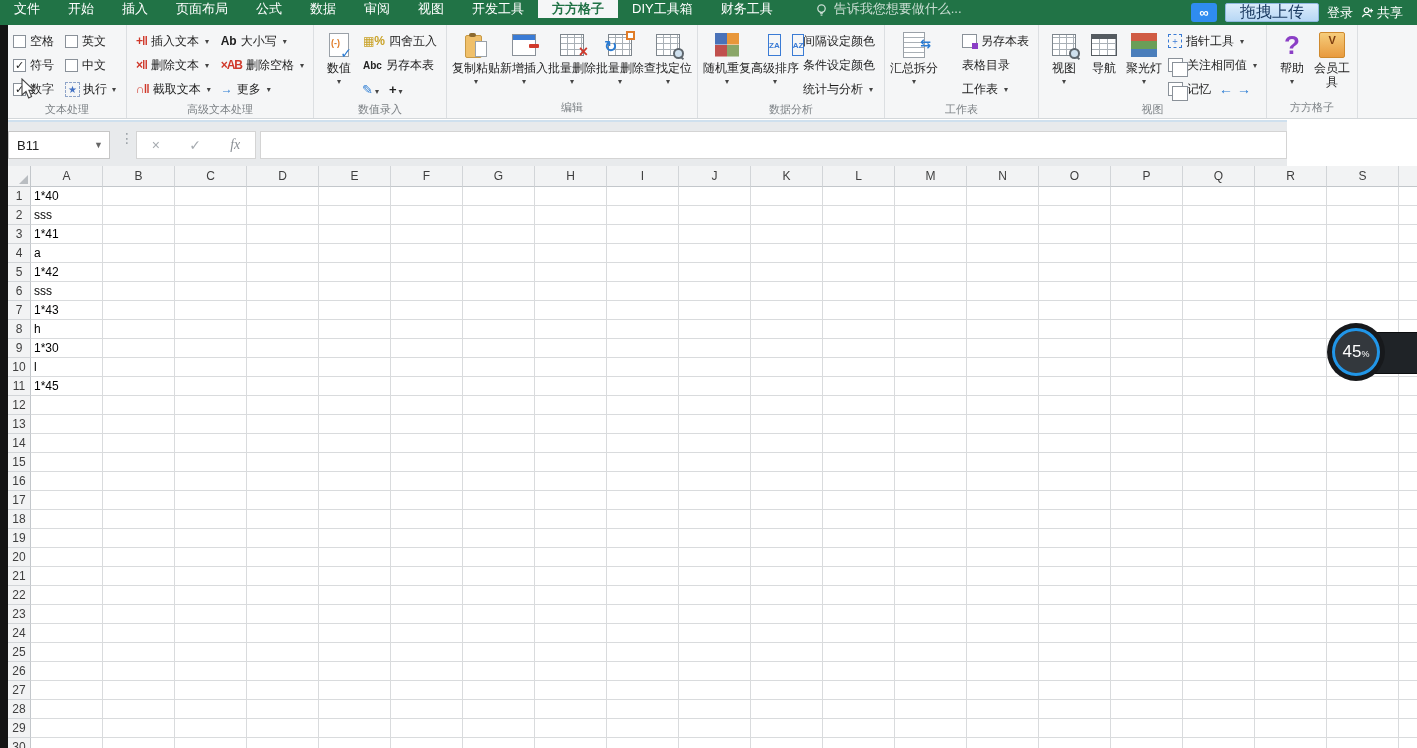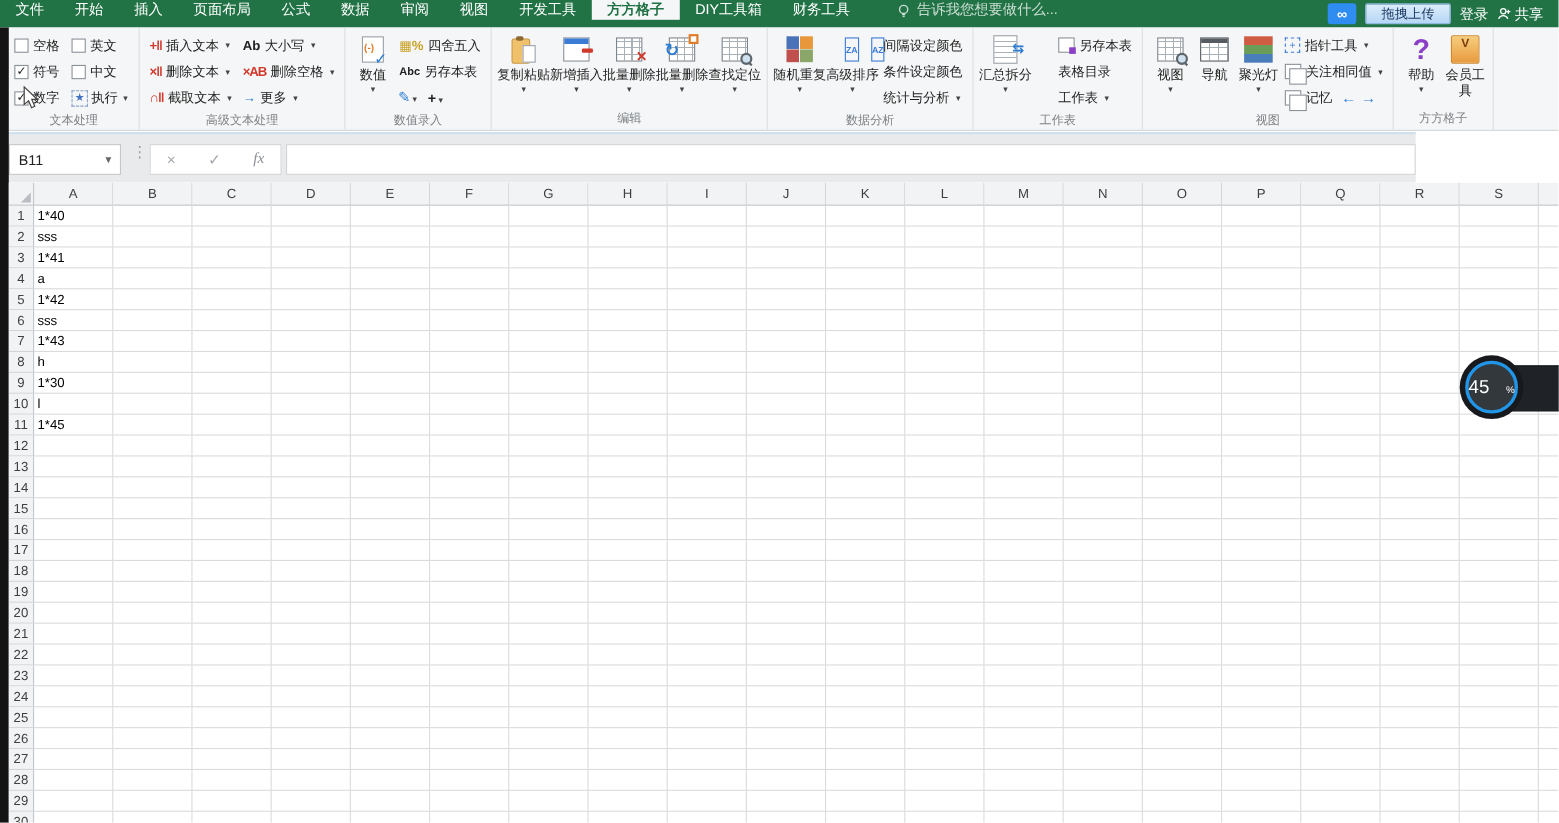--- a/index.html
+++ b/index.html
@@ -7,21 +7,21 @@
   #stage { position:absolute; left:0; top:0; width:1417px; height:748px; overflow:hidden; background:#fff; }
 
   
   .tabbar { position:absolute; left:0; top:0; width:1417px; height:25px; background:#217346; display:flex; align-items:flex-start; }
   .tab { color:#fff; font-size:13px; padding:0 14px; display:flex; align-items:center; cursor:default; white-space:nowrap; }
   .tab.active { background:#f5f6f7; color:#217346; font-weight:bold; }
   .tellme { display:flex; align-items:center; gap:6px; margin-left:28px; color:rgba(255,255,255,.75); font-size:13px; }
   .bulb { width:13px; height:13px; flex:0 0 auto; }
   .tb-right { position:absolute; right:-14px; top:0; height:25px; display:flex; align-items:center; gap:8px; }
   .netdisk { width:26px; height:19px; background:#2f8cf0; border-radius:3px; color:#fff; font-size:13px; font-weight:bold; display:flex; align-items:center; justify-content:center; line-height:1; }
-  .upload-btn { height:19px; padding:0 14px; background:linear-gradient(#dcecfb,#b7d7f5); border:1px solid #8fb8e0; border-radius:2px; color:#17375e; font-size:12px; display:flex; align-items:center; }
+  .upload-btn { height:19px; padding:0 14px; background:linear-gradient(#dcecfb,#b7d7f5); border:1px solid #8fb8e0; border-radius:2px; color:#17375e; font-size:16px; display:flex; align-items:center; }
   .login { color:#fff; font-size:13px; }
   .share { color:#fff; font-size:13px; display:flex; align-items:center; gap:3px; }
   .person-ic { width:13px; height:13px; }
 
   
   .ribbon { position:absolute; left:8px; top:25px; width:1409px; height:94px; background:#f5f6f7; border-bottom:1px solid #d3d7da; display:flex; align-items:stretch; overflow:hidden; }
   .group { display:flex; flex-direction:column; border-right:1px solid #dcdfe2; padding:3px 5px 0 5px; }
   .gbody { flex:1; display:flex; align-items:flex-start; }
   .glabel { text-align:center; font-size:11px; color:#7d8286; padding:1px 0 3px; }
   .car { font-size:8px; color:#444; margin-left:2px; }
@@ -99,21 +99,21 @@
   .ch.fill { flex:1; border-right:none; }
   .grow { display:flex; height:19px; }
   .rh { width:23px; background:#f2f3f4; border-right:1px solid #c3c7cb; border-bottom:1px solid #d2d5d8; color:#3f3f3f; display:flex; align-items:center; justify-content:center; }
   .cell { width:72px; border-right:1px solid #d9dbdd; border-bottom:1px solid #d9dbdd; padding:0 0 0 3px; display:flex; align-items:center; white-space:nowrap; overflow:visible; color:#000; }
   .cell.fill { flex:1; border-right:none; }
 
   
   .widget { position:absolute; left:1327px; top:323px; width:90px; height:60px; }
   .wpill { position:absolute; left:30px; top:9px; width:110px; height:42px; background:#1f2327; border:1px solid #0c0e10; border-radius:6px; }
   .wcirc { position:absolute; left:0; top:0; width:58px; height:58px; border-radius:50%; background:#17191c; display:flex; align-items:center; justify-content:center; }
-  .wring { width:48px; height:48px; border-radius:50%; border:3px solid #2196e8; background:#33383d; display:flex; align-items:center; justify-content:space-between; color:#fff; }
+  .wring { width:48px; height:48px; border-radius:50%; border:3px solid #2196e8; background:#33383d; display:flex; align-items:center; justify-content:center; color:#fff; }
   .wring .pct { font-size:17px; }
   .wring .pu { font-size:9px; margin-top:4px; }
 
   .cursor { position:absolute; left:20px; top:78px; z-index:50; }
 </style>
 </head>
 <body>
 
 <div id="stage">
 

